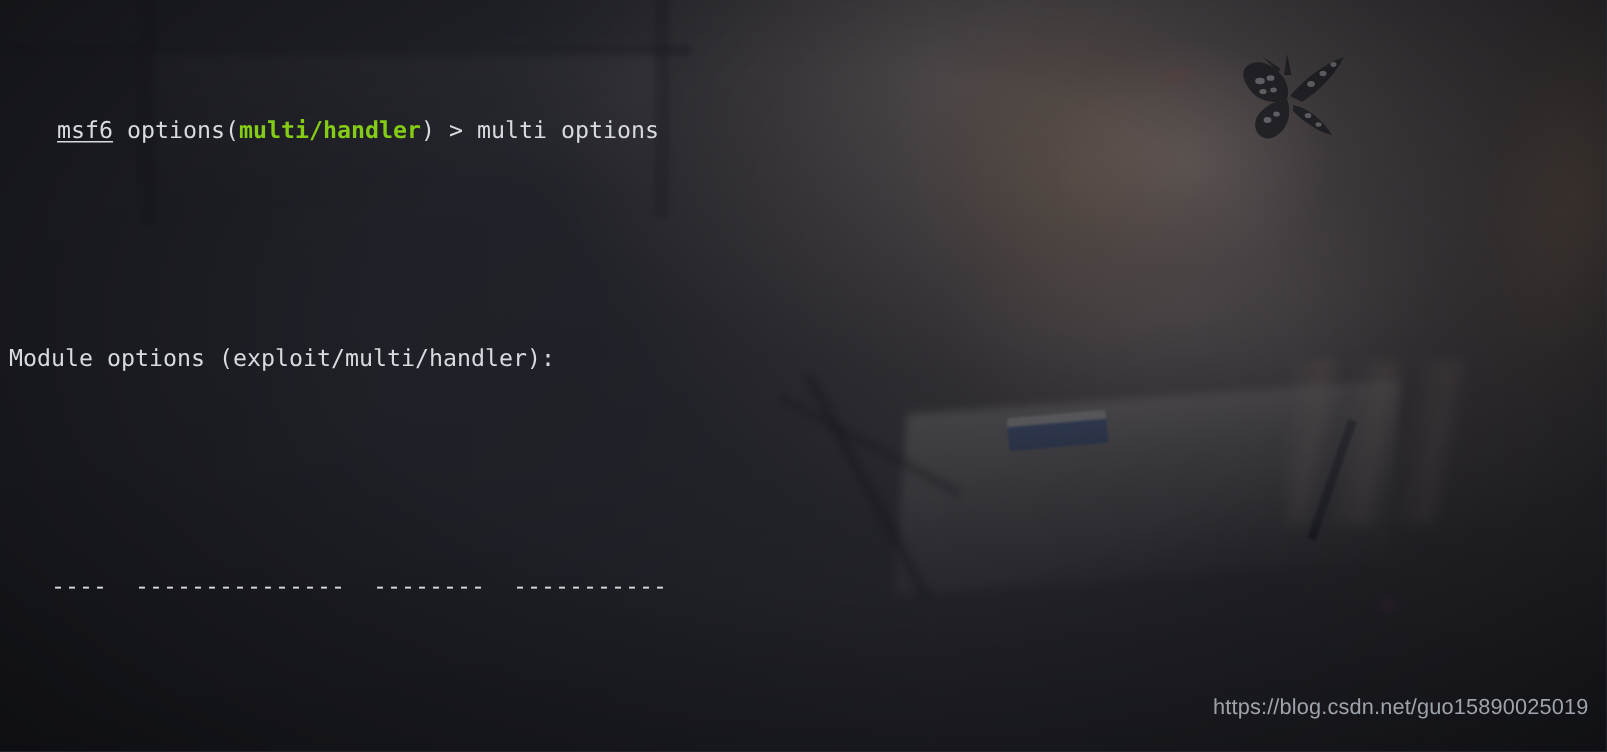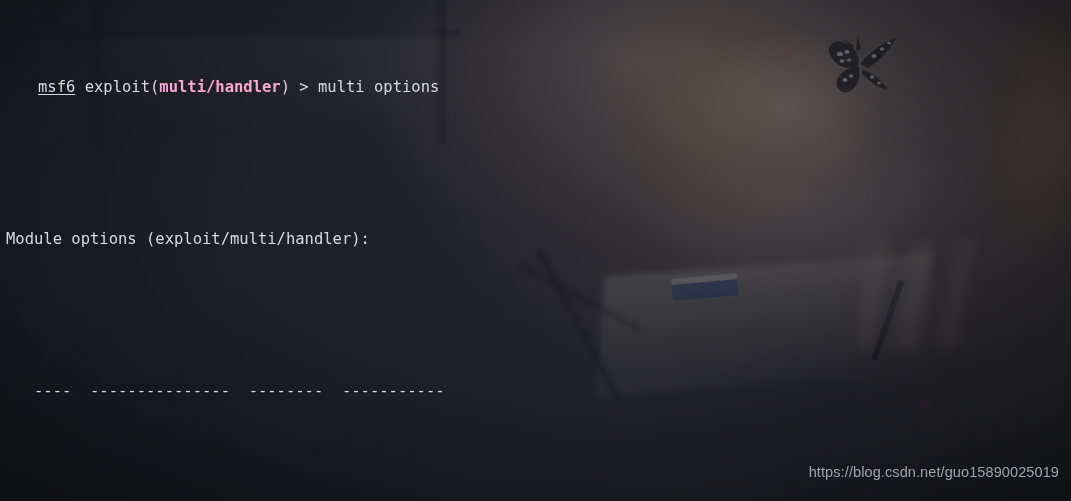--- a/index.html
+++ b/index.html
@@ -216,21 +216,21 @@
 
   .line {
     height: 19px;
     padding-left: 6px;
     white-space: pre;
   }
 
   
   .line.first { height: 21px; padding-top: 2px; box-sizing: border-box; }
 
-  .c-red     { color: #f9a8d4; font-weight: bold; margin-top: 48px; }
+  .c-red     { color: #84cc16; font-weight: bold; margin-top: 48px; }
   .underline { text-decoration: underline; text-underline-offset: 2px; margin-left: 32px; }
 
   
   .watermark {
     position: absolute;
     right: 12px;
     bottom: 21px;
     z-index: 8;
     font-family: "Liberation Sans", sans-serif;
     font-size: 14.5px;
@@ -285,21 +285,21 @@
   <div class="bg-mullion-b"></div>
   <div class="bg-transom"></div>
   <div class="bg-pane-glow"></div>
   <div class="bg-branch"></div>
   <div class="bg-layer bg-veil"></div>
   <div class="bg-layer bg-vignette"></div>
 
   <div class="screen">
 
     
-    <div class="line first"><span class="underline">msf6</span><span> exploit(</span><span class="c-red">multi/handler</span><span>) &gt; </span><span>multi options</span></div>
+    <div class="line first"><span class="underline">msf6</span><span> options(</span><span class="c-red">multi/handler</span><span>) &gt; </span><span>multi options</span></div>
 
     <div class="line"> </div>
 
     <div class="line">Module options (exploit/multi/handler):</div>
 
     <div class="line"> </div>
 
     <div class="line">   ----  ---------------  --------  -----------</div>
 
     

